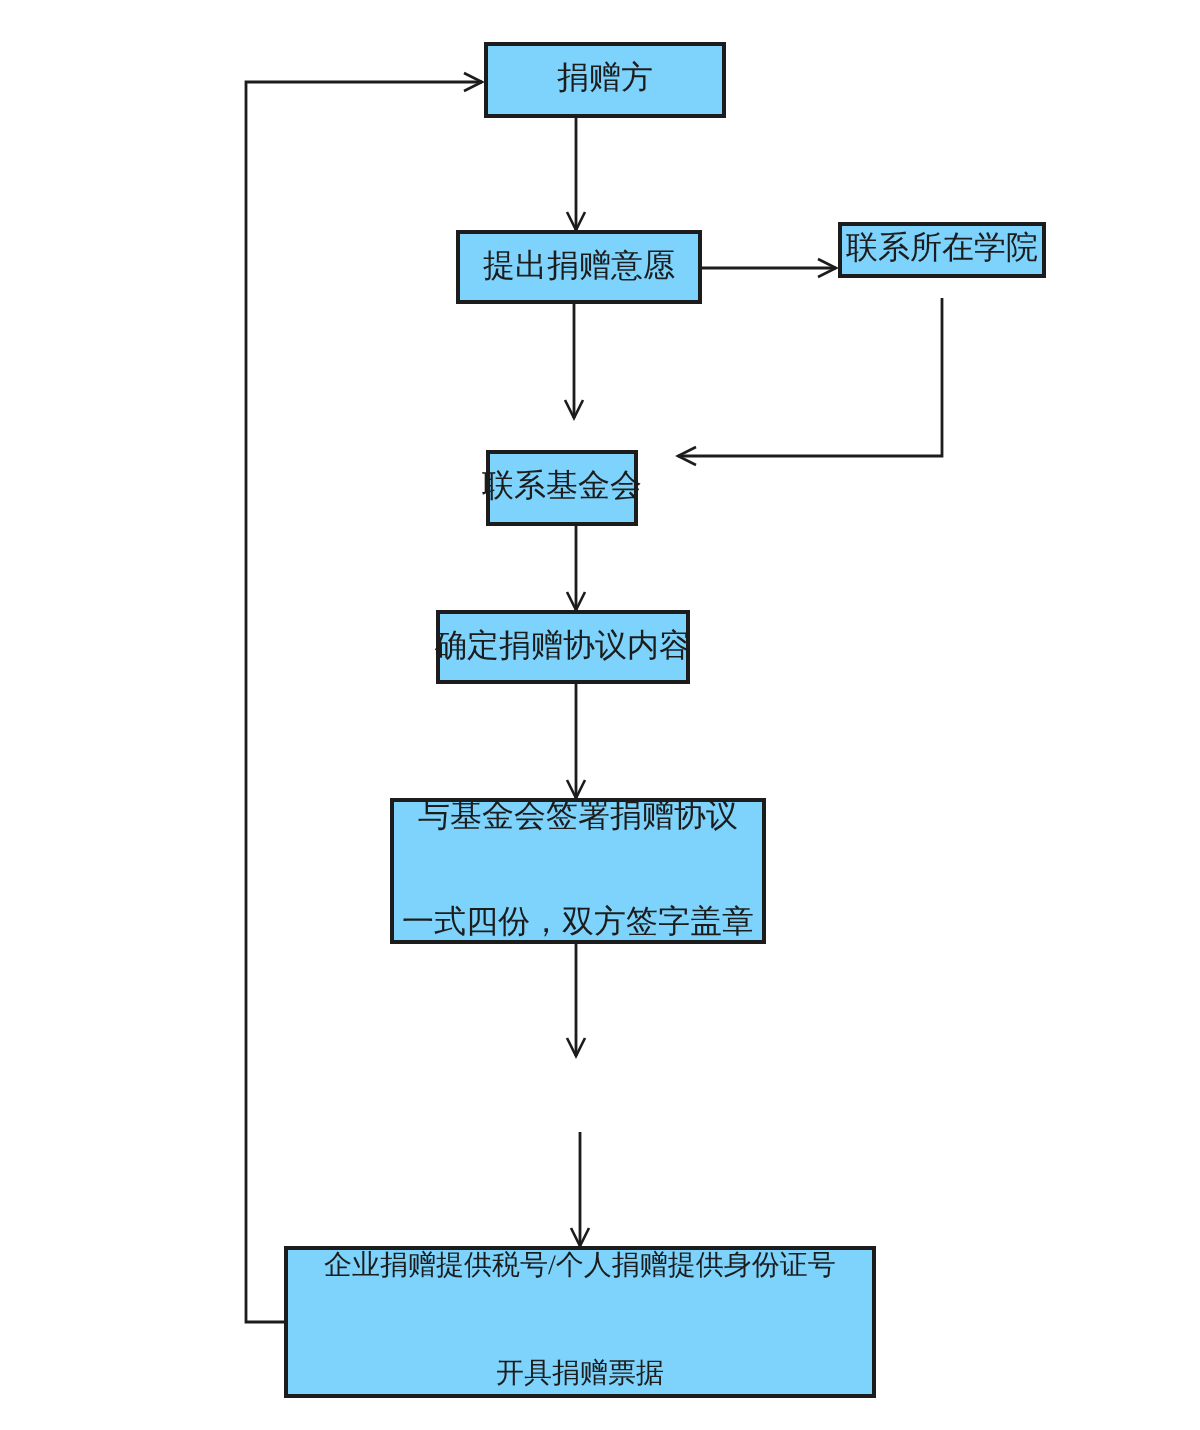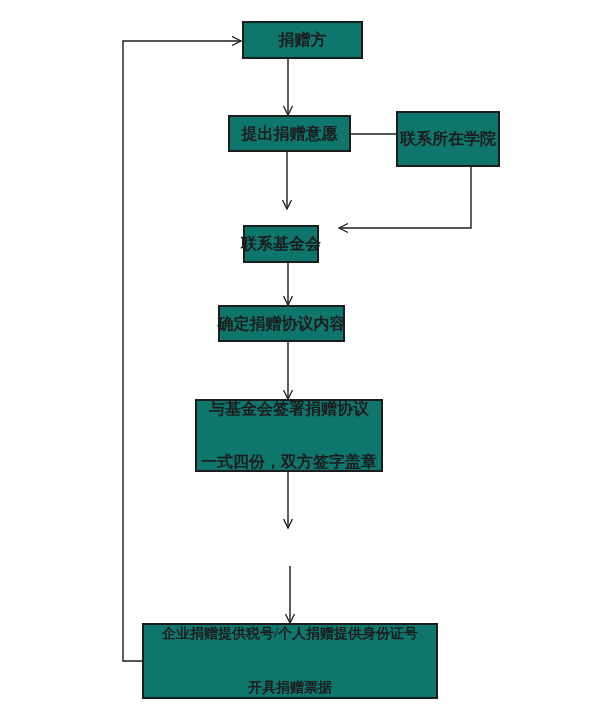--- a/index.html
+++ b/index.html
@@ -19,40 +19,40 @@
     position: absolute;
     left: 0;
     top: 0;
     width: 600px;
     height: 715px;
   }
   .node {
     position: absolute;
     box-sizing: border-box;
     border: 2px solid #1c1c1c;
-    background: #0f766e;
+    background: #7dd3fc;
     color: #1c1c1c;
-    font-weight: bold;
+    font-weight: normal;
     font-size: 16px;
     display: flex;
     align-items: center;
     justify-content: center;
     text-align: center;
     line-height: 1;
     white-space: nowrap;
   }
   .node.two-line {
     flex-direction: column;
     justify-content: space-evenly;
     align-items: center;
     gap: 37px;
   }
   #n-donor      { left: 242px; top: 21px;  width: 121px; height: 38px; }
   #n-propose    { left: 228px; top: 115px; width: 123px; height: 37px; }
-  #n-college    { left: 396px; top: 111px; width: 104px; height: 56px; }
+  #n-college    { left: 419px; top: 111px; width: 104px; height: 28px; }
   #n-foundation { left: 243px; top: 225px; width: 76px;  height: 38px; align-items: center; }
   #n-determine  { left: 218px; top: 305px; width: 127px; height: 37px; }
   #n-sign       { left: 195px; top: 399px; width: 188px; height: 73px; }
   #n-funds      { left: 228px; top: 528px; width: 124px; height: 38px; }
   #n-receipt    { left: 142px; top: 623px; width: 296px; height: 76px; font-size: 14px; }
 </style>
 </head>
 <body>
 
 <div class="stage">

